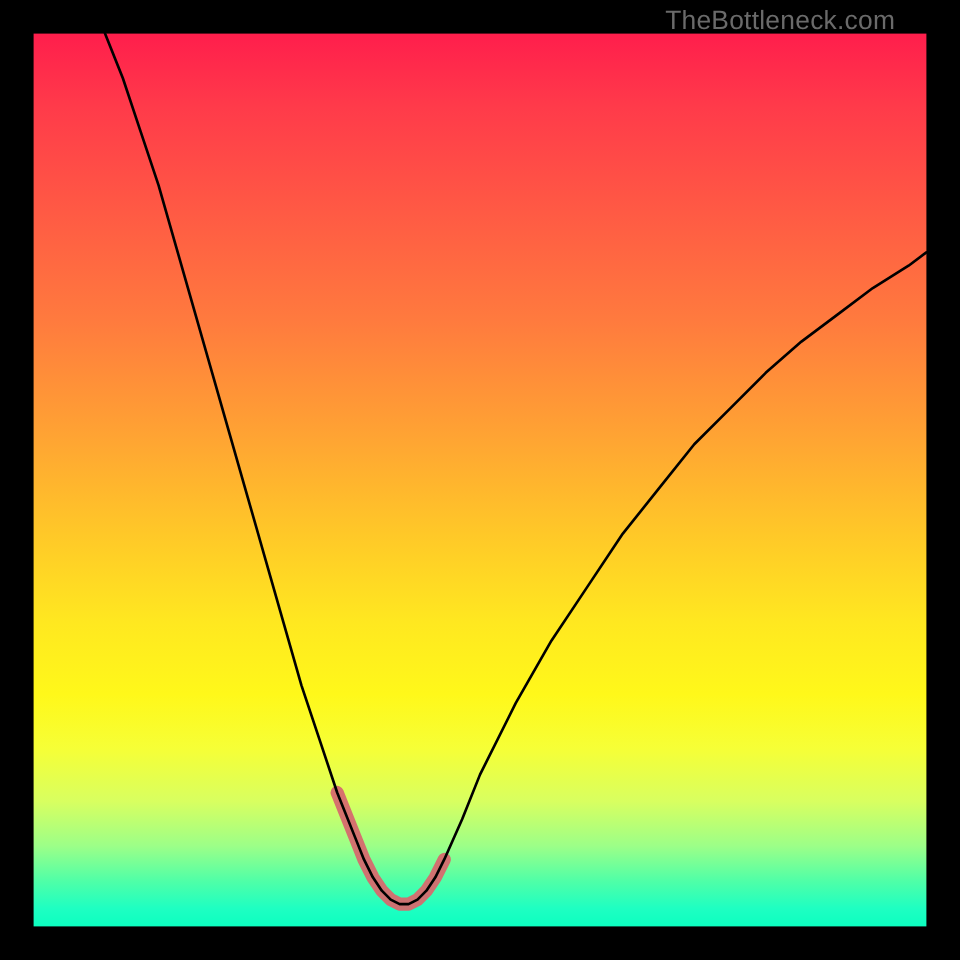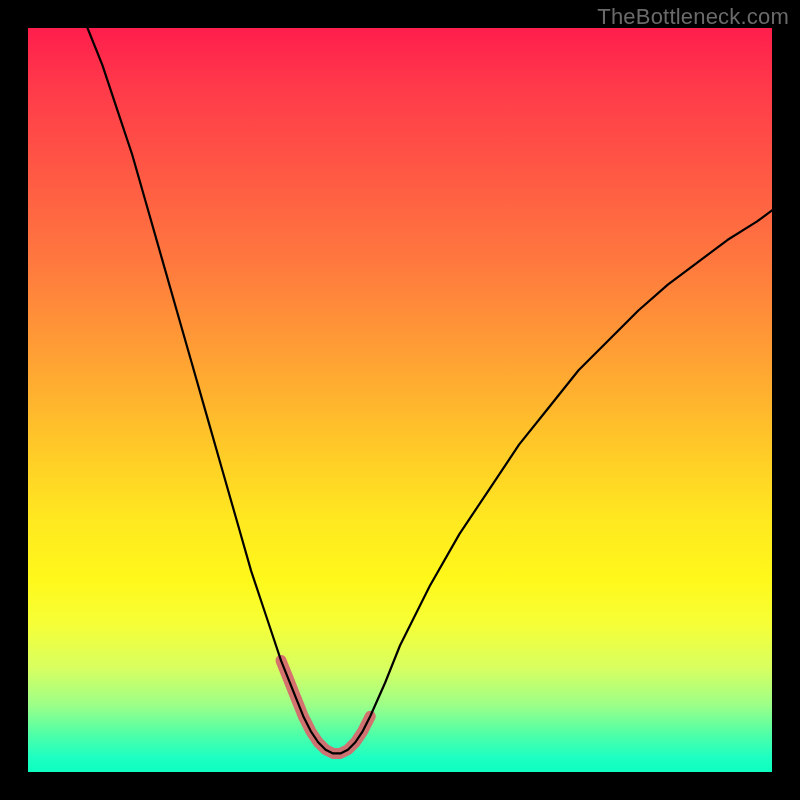--- a/index.html
+++ b/index.html
@@ -11,21 +11,20 @@
     overflow: hidden;
     font-family: Arial, Helvetica, sans-serif;
   }
   .frame {
     position: absolute;
     left: 0;
     top: 0;
     width: 756px;
     height: 800px;
     background: #000;
-    padding-left: 43px;
   }
   .plot {
     position: absolute;
     left: 28px;
     top: 28px;
     width: 744px;
     height: 744px;
     
     background: linear-gradient(
       to bottom,

